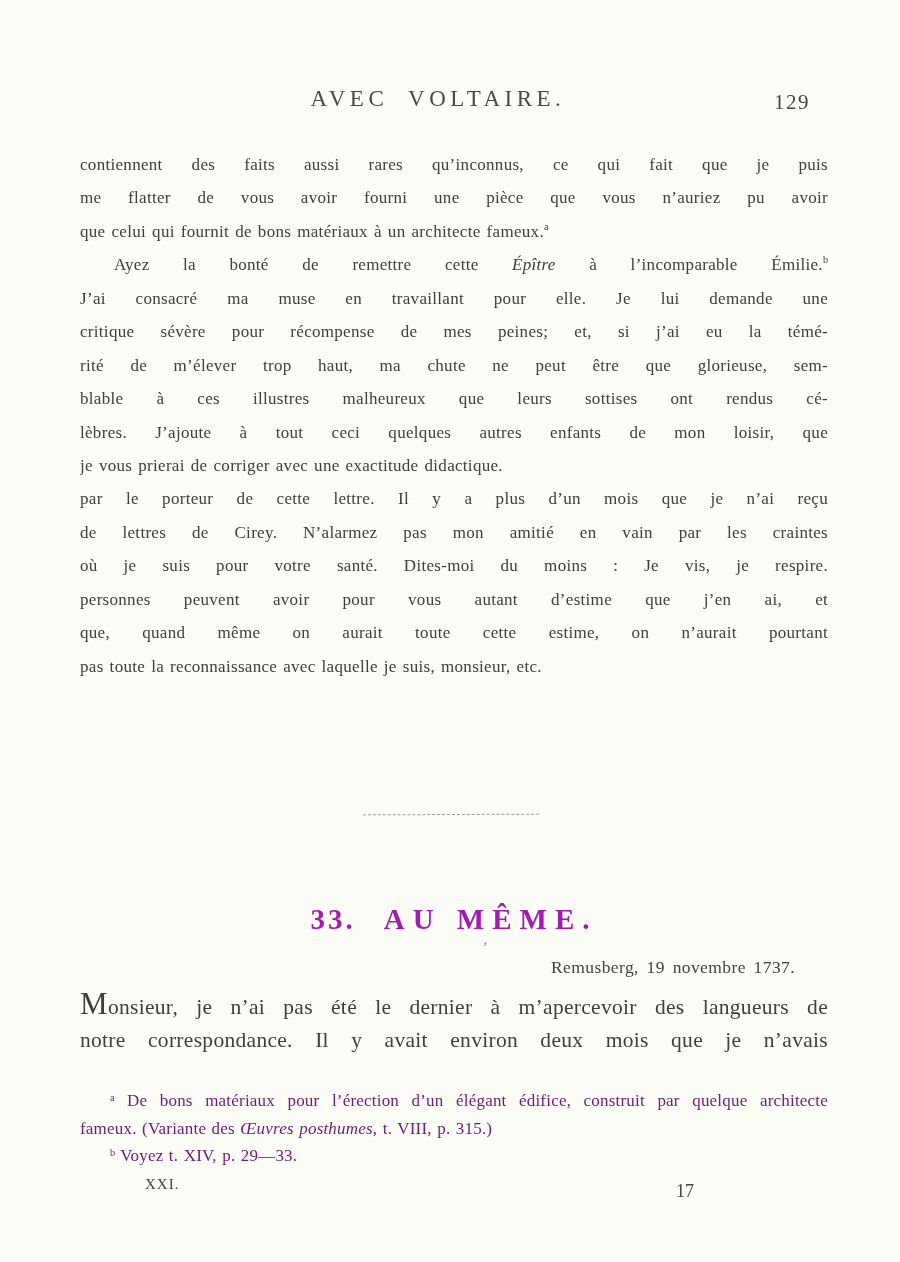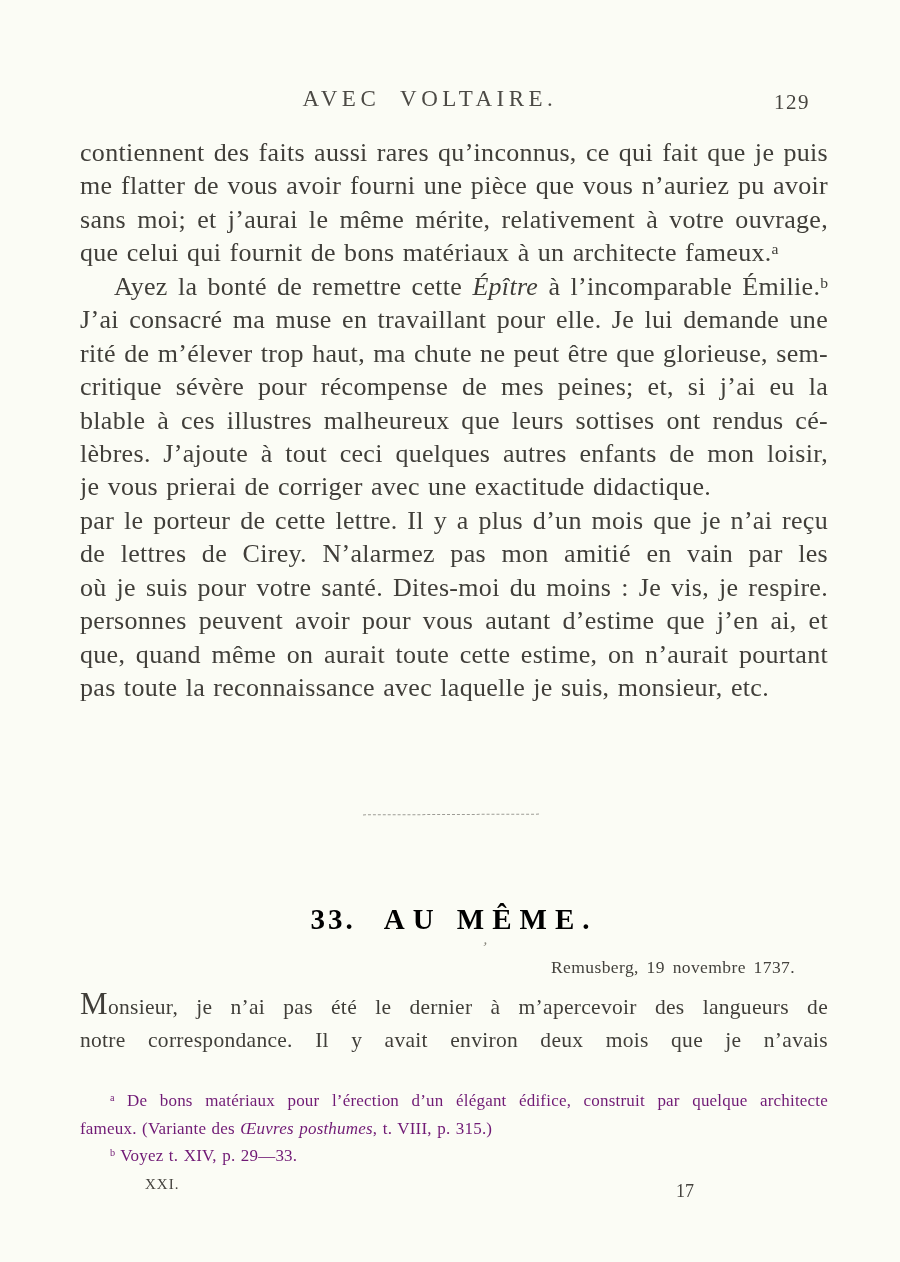--- a/index.html
+++ b/index.html
@@ -3,49 +3,49 @@
 <meta charset="utf-8">
 <style>
   html,body{margin:0;padding:0;background:#e9e9e4;}
   .page{
     position:relative;width:900px;height:1262px;background:#fbfcf5;
     font-family:"Liberation Serif","DejaVu Serif",serif;color:#403e39;
     overflow:hidden;margin:0 auto;
   }
   
   .running-title{
-    position:absolute;top:86px;left:0;width:860px;text-align:center;
+    position:absolute;top:86px;left:8px;width:860px;text-align:center;
     font-size:23px;letter-spacing:4.5px;word-spacing:10px;color:#4c4a45;
   }
   .page-number{
     position:absolute;top:90px;right:90px;font-size:21px;letter-spacing:1.5px;color:#45433e;
   }
   
   .body-text{
-    position:absolute;top:136px;left:80px;width:748px;
-    font-size:26px;letter-spacing:0.3px;word-spacing:1.5px;
+    position:absolute;top:148px;left:80px;width:748px;
+    font-size:17px;letter-spacing:0.3px;word-spacing:1.5px;
   }
   .line{
     height:33.45px;line-height:33.45px;overflow:hidden;
     text-align:justify;text-align-last:justify;
   }
   .line.end{text-align-last:left;}
   .line.ind{padding-left:34px;}
   sup{font-size:60%;line-height:0;vertical-align:7px;letter-spacing:0;}
   .footnotes sup{vertical-align:5px;}
   i{}
   
   .divider{
     position:absolute;top:814px;left:363px;width:176px;height:0;
     border-top:1.5px dashed #9d9c95;transform:rotate(-0.25deg);
   }
   
   .section-heading{
     position:absolute;top:903px;left:80px;width:748px;text-align:center;
-    font-weight:bold;font-size:29px;color:#000000;
+    font-weight:bold;font-size:29px;color:#a21caf;
   }
   .sec-num{letter-spacing:3px;margin-right:28px;}
   .sec-title{letter-spacing:8px;}
   .artifact{
     position:absolute;top:939px;left:482px;font-size:15px;color:#8b897f;
     transform:rotate(12deg);
   }
   .dateline{
     position:absolute;top:957px;right:105px;font-size:17.5px;
     letter-spacing:0.4px;word-spacing:3px;color:#44423d;
@@ -72,26 +72,25 @@
 <body>
 
 <div class="page">
 
   <div class="running-title">AVEC VOLTAIRE.</div>
   <div class="page-number">129</div>
 
   <div class="body-text">
     <div class="line"><span>contiennent des faits aussi rares qu’inconnus, ce qui fait que je puis</span></div>
     <div class="line"><span>me flatter de vous avoir fourni une pièce que vous n’auriez pu avoir</span></div>
-    <div class="line"><span>sans moi; et j’aurai le même mérite, relativement à votre ouvrage,</span></div>
     <div class="line end"><span>que celui qui fournit de bons matériaux à un architecte fameux.</span><sup>a</sup><span></span></div>
     <div class="line ind"><span>Ayez la bonté de remettre cette </span><i>Épître</i><span> à l’incomparable Émilie.</span><sup>b</sup><span></span></div>
     <div class="line"><span>J’ai consacré ma muse en travaillant pour elle. Je lui demande une</span></div>
+    <div class="line"><span>critique sévère pour récompense de mes peines; et, si j’ai eu la témé-</span></div>
     <div class="line"><span>rité de m’élever trop haut, ma chute ne peut être que glorieuse, sem-</span></div>
-    <div class="line"><span>critique sévère pour récompense de mes peines; et, si j’ai eu la témé-</span></div>
     <div class="line"><span>blable à ces illustres malheureux que leurs sottises ont rendus cé-</span></div>
     <div class="line"><span>lèbres. J’ajoute à tout ceci quelques autres enfants de mon loisir, que</span></div>
     <div class="line end"><span>je vous prierai de corriger avec une exactitude didactique.</span></div>
     <div class="line"><span>par le porteur de cette lettre. Il y a plus d’un mois que je n’ai reçu</span></div>
     <div class="line"><span>de lettres de Cirey. N’alarmez pas mon amitié en vain par les craintes</span></div>
     <div class="line"><span>où je suis pour votre santé. Dites-moi du moins : Je vis, je respire.</span></div>
     <div class="line"><span>personnes peuvent avoir pour vous autant d’estime que j’en ai, et</span></div>
     <div class="line"><span>que, quand même on aurait toute cette estime, on n’aurait pourtant</span></div>
     <div class="line end"><span>pas toute la reconnaissance avec laquelle je suis, monsieur, etc.</span></div>
   </div>

